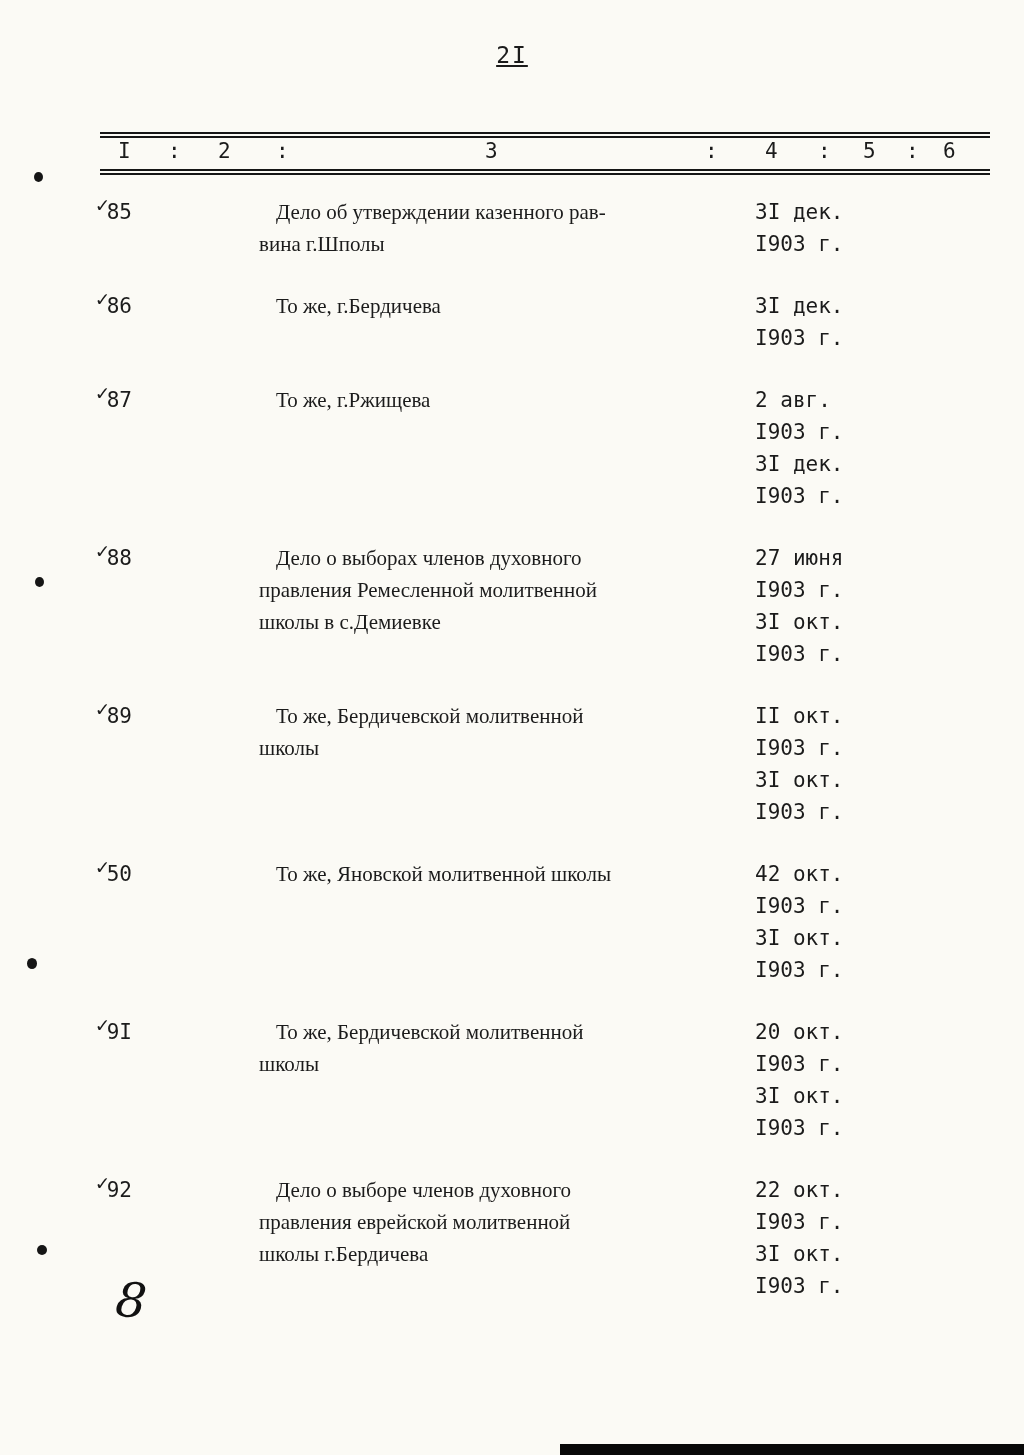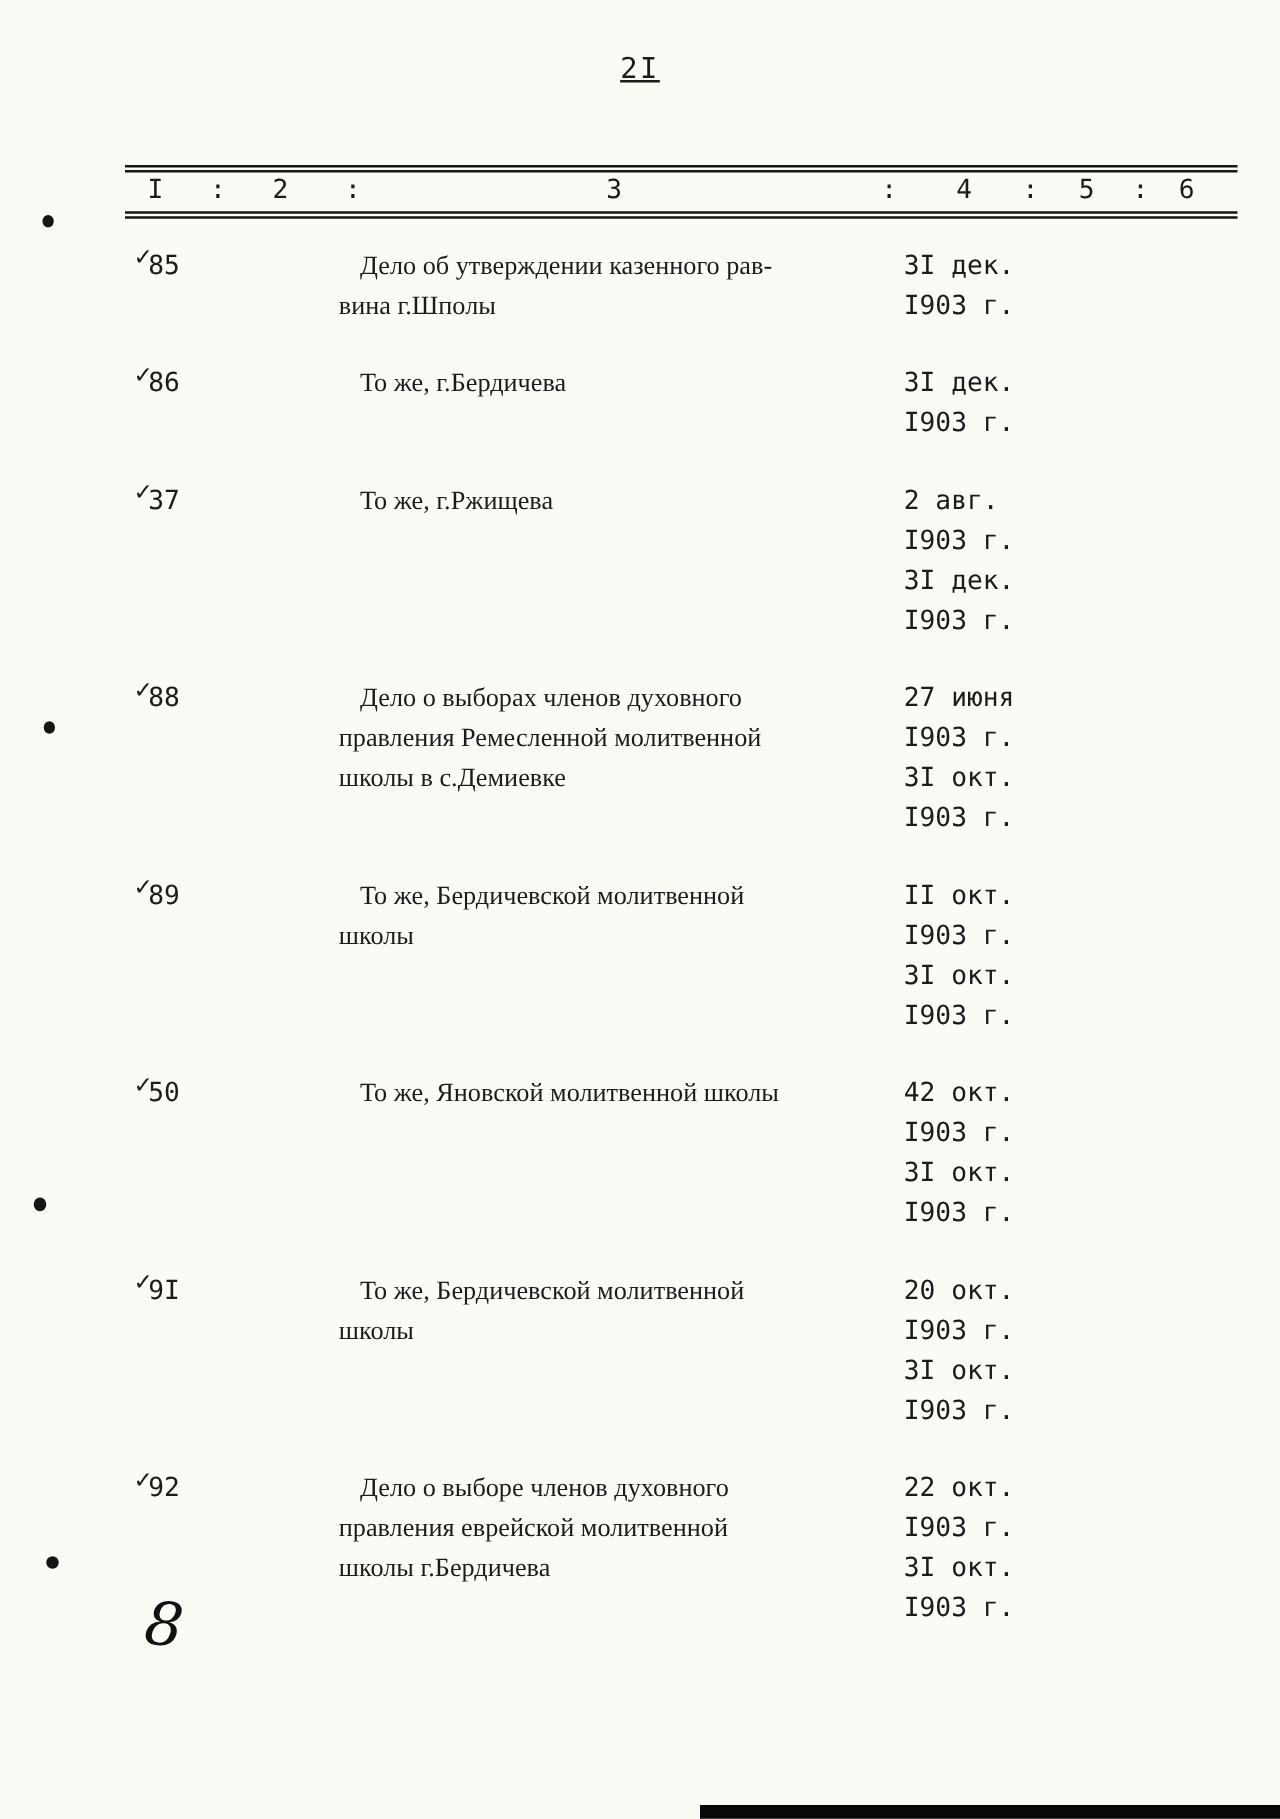--- a/index.html
+++ b/index.html
@@ -51,21 +51,21 @@
   .hc5 { left: 605px; }
   .hc6 { left: 665px; }
   .hc7 { left: 718px; }
   .hc8 { left: 763px; }
   .hc9 { left: 806px; }
   .hc10 { left: 843px; }
 
   .entries {
     position: absolute;
     top: 196px;
-    left: 16px;
+    left: 4px;
     width: 928px;
   }
   .entry {
     display: flex;
     align-items: flex-start;
     font-size: 21px;
     line-height: 32px;
     margin-bottom: 30px;
   }
   .cell-num {
@@ -82,20 +82,21 @@
   }
   .cell-desc {
     width: 452px;
     box-sizing: border-box;
     white-space: pre-line;
     text-indent: 17px;
     font-family: Liberation Serif, serif;
   }
   .cell-dates {
     white-space: pre-line;
+    margin-left: 44px;
   }
 
   .handwritten {
     position: absolute;
     left: 116px;
     top: 1272px;
     font-family: "DejaVu Serif", serif;
     font-style: italic;
     font-size: 48px;
     transform: rotate(6deg);
@@ -157,21 +158,21 @@
     <div class="cell-num">
       <span class="check">✓</span><span>86</span>
     </div>
     <div class="cell-desc">То же, г.Бердичева</div>
     <div class="cell-dates">3I дек.
 I903 г.</div>
   </div>
 
   <div class="entry">
     <div class="cell-num">
-      <span class="check">✓</span><span>37</span>
+      <span class="check">✓</span><span>87</span>
     </div>
     <div class="cell-desc">То же, г.Ржищева</div>
     <div class="cell-dates">2 авг.
 I903 г.
 3I дек.
 I903 г.</div>
   </div>
 
   <div class="entry">
     <div class="cell-num">

